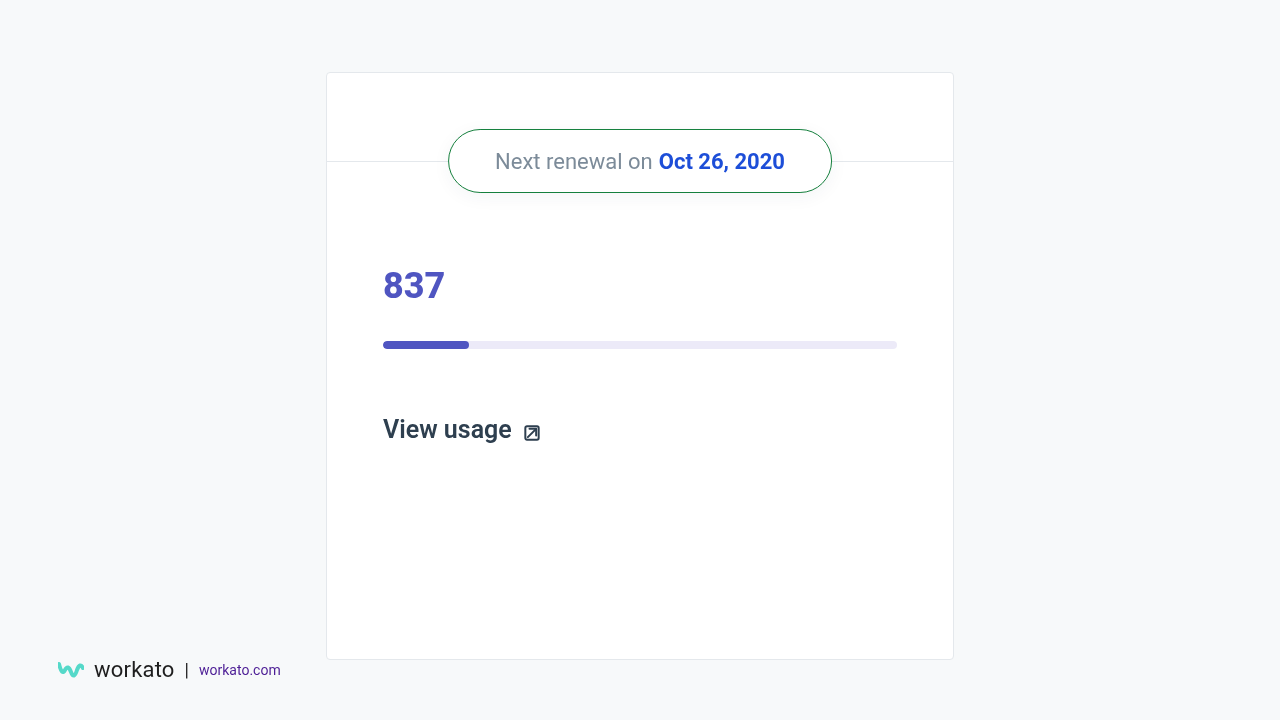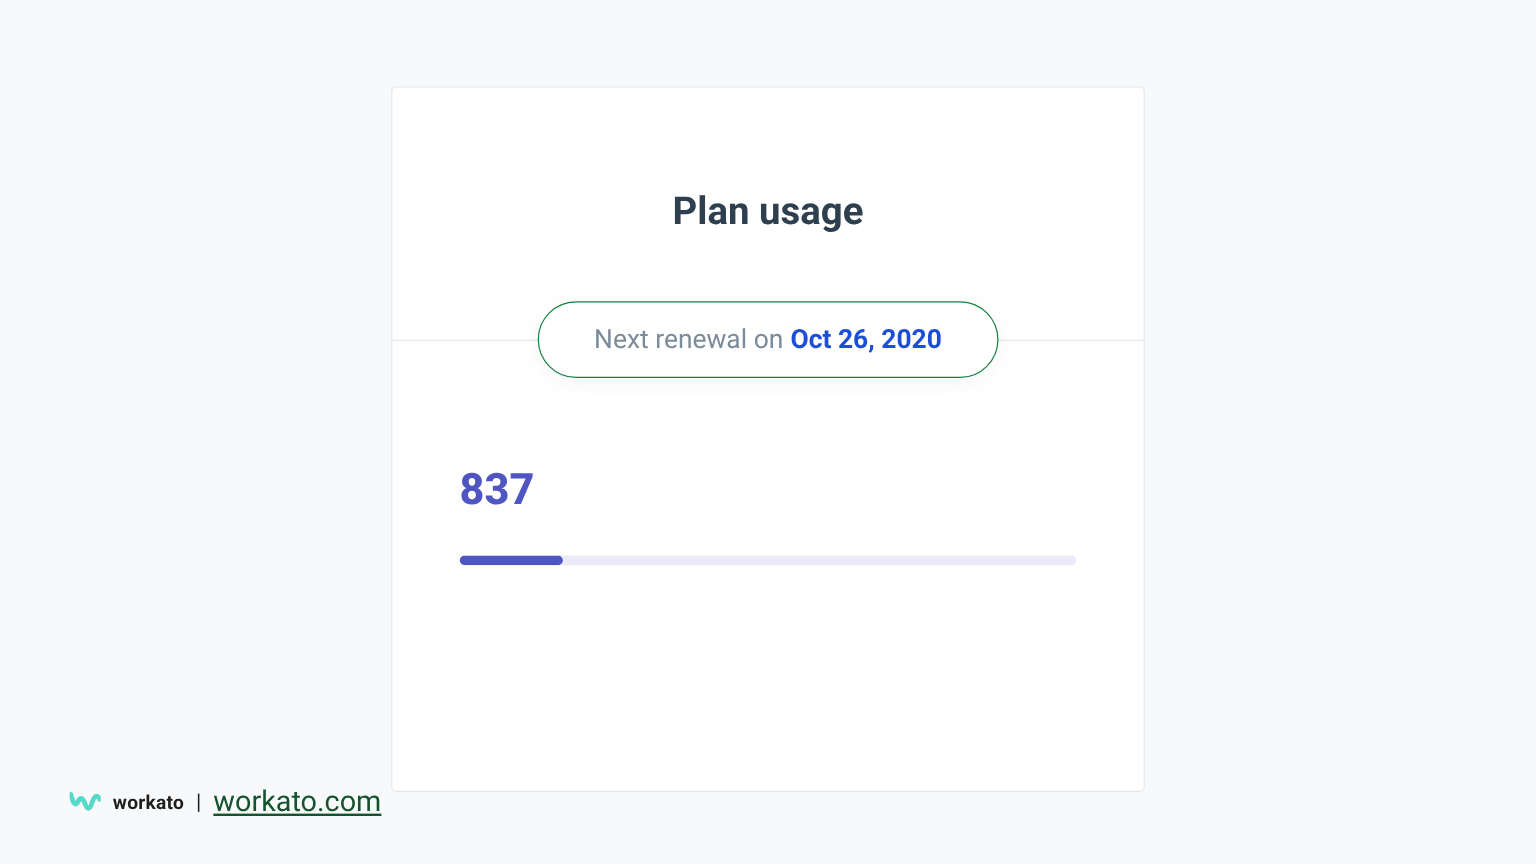--- a/index.html
+++ b/index.html
@@ -134,59 +134,67 @@
     display: flex;
     align-items: center;
     gap: 10px;
   }
   .brand-mark {
     width: 26px;
     height: 20px;
     display: inline-block;
   }
   .brand-name {
-    font-size: 16px;
-    font-weight: 700;
+    font-size: 22px;
+    font-weight: 400;
     color: #1e1e1e;
     letter-spacing: 0.2px;
   }
   .footer-sep {
     font-size: 18px;
     color: #1e1e1e;
   }
   .brand-domain {
-    font-size: 24px;
-    color: #14532d;
-    text-decoration: underline;
+    font-size: 14px;
+    color: #4c1d95;
   }
 </style>
 </head>
 <body>
 
 <div class="card">
-  <h1 class="card-title">Plan usage</h1>
 
   <div class="renewal-row">
     <div class="renewal-line"></div>
     <div class="renewal-pill">
       <span class="renewal-text">Next renewal on</span>
       <span class="renewal-date">Oct 26, 2020</span>
     </div>
   </div>
 
   <div class="usage-block">
     <div class="usage-headline">
       <span class="usage-number">837</span>
     </div>
 
     <div class="progress-track">
       <div class="progress-fill" style="width: 16.7%;"></div>
     </div>
 
 
+    <a class="view-usage-link">
+      <span>View usage</span>
+      <span class="ext-icon">
+        <svg viewBox="0 0 24 24" width="20" height="20" fill="none" stroke="#2e3f4f" stroke-width="2.4" stroke-linecap="round" stroke-linejoin="round">
+          <path d="M17 7 L7 17"></path>
+          <path d="M9 7 H17 V15"></path>
+          <rect x="4" y="4" width="16" height="16" rx="2"></rect>
+        </svg>
+      </span>
+    </a>
   </div>
 </div>
 
 <div class="footer">
   <span class="brand-mark">
     <svg viewBox="0 0 26 20" width="26" height="20">
       <path d="M1 4 Q4 16 7 10 Q10 4 13 12 Q16 20 19 10 Q22 2 25 8" fill="none" stroke="#55d9c9" stroke-width="4" stroke-linecap="round" stroke-linejoin="round"></path>
     </svg>
   </span>
   <span class="brand-name">workato</span>

